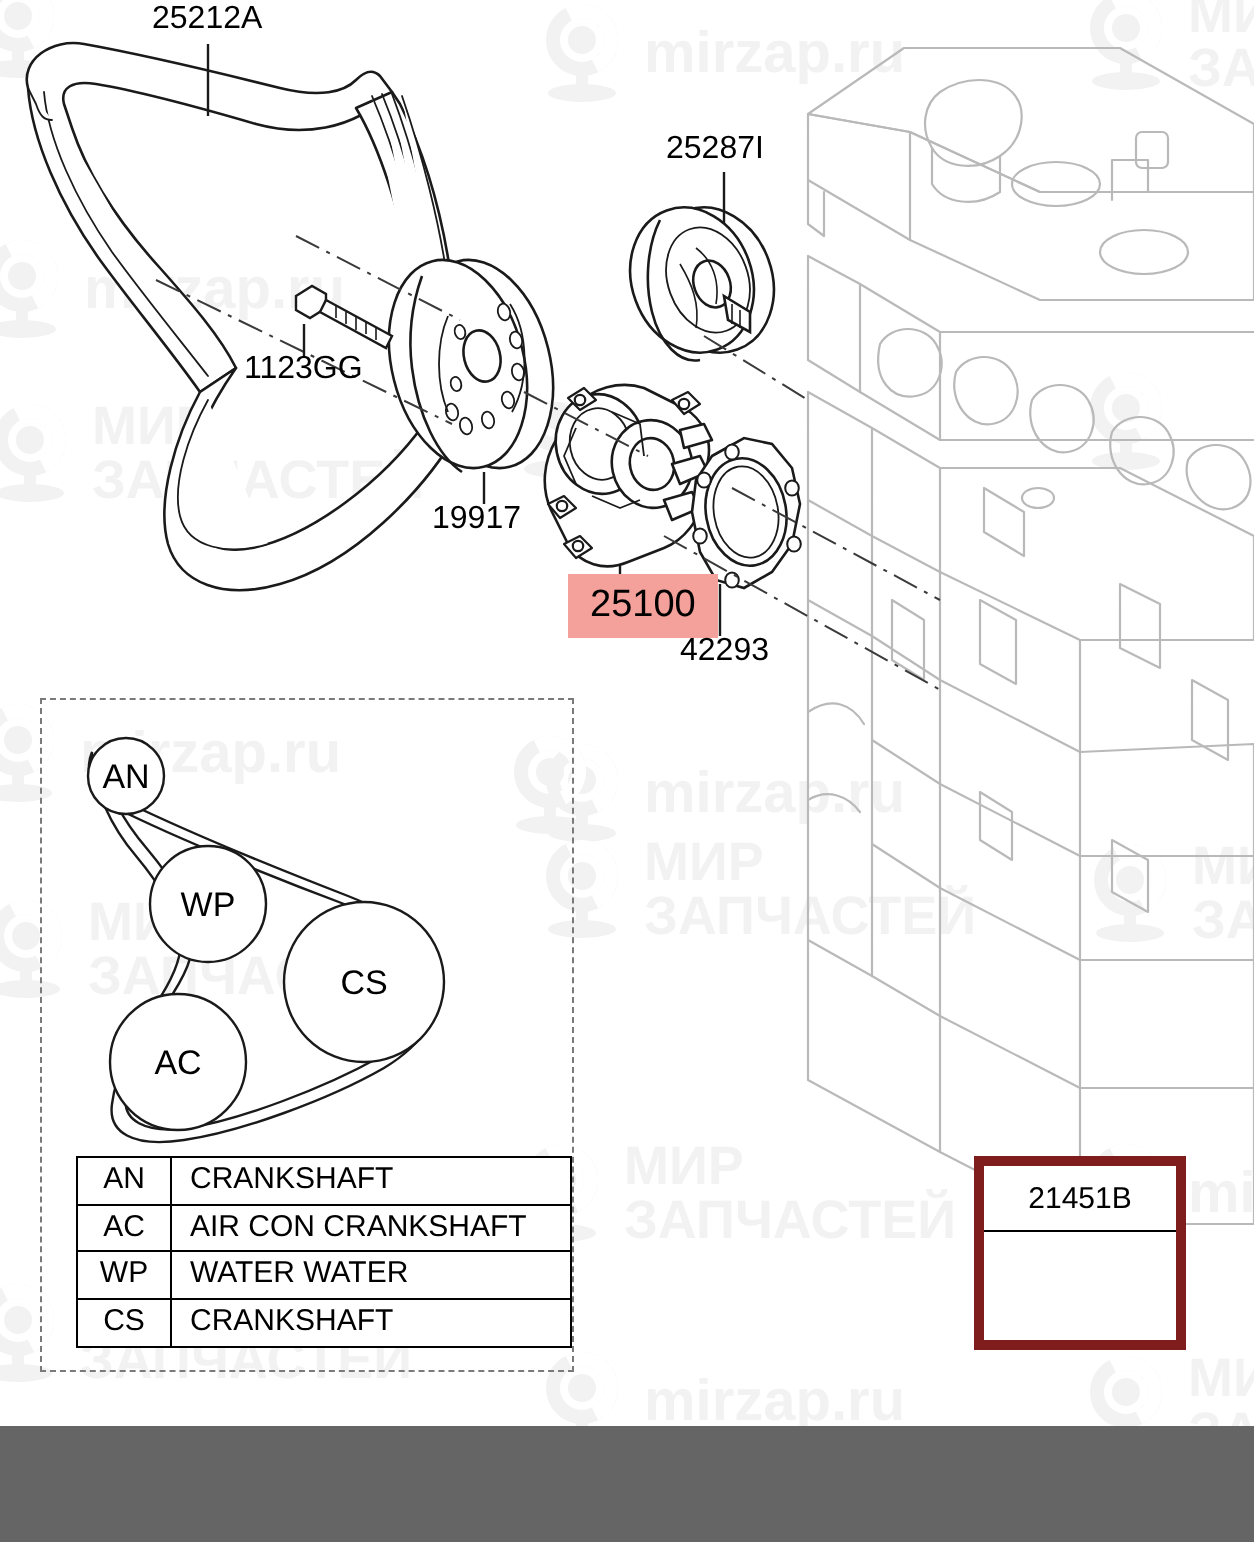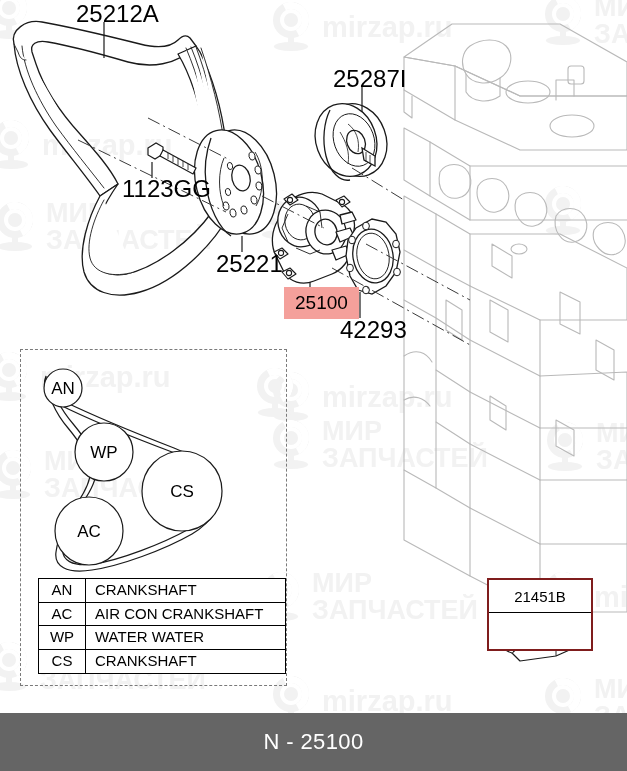--- a/index.html
+++ b/index.html
@@ -100,21 +100,21 @@
     position: absolute;
     left: 0; top: 0;
     width: 627px; height: 771px;
     z-index: 2;
   }
 
   
   .lbl {
     position: absolute;
     z-index: 4;
-    font-size: 24px;
+    font-size: 16px;
     color: #000000;
     white-space: nowrap;
     line-height: 1;
   }
   .lbl-hi {
     position: absolute;
     z-index: 4;
     font-size: 19px;
     color: #000000;
     white-space: nowrap;
@@ -160,22 +160,22 @@
     z-index: 3;
     box-sizing: border-box;
   }
 
   
   .partbox {
     position: absolute;
     left: 487px;
     top: 578px;
     width: 106px;
-    height: 73px;
-    border: 2px solid #7f1d1d;
+    height: 97px;
+    border: 5px solid #7f1d1d;
     background: #ffffff;
     z-index: 4;
     box-sizing: border-box;
   }
   .partbox-head {
     height: 32px;
     border-bottom: 1px solid #000000;
     display: flex;
     align-items: center;
     justify-content: center;
@@ -701,21 +701,21 @@
       <path d="M556,636 L556,656" stroke-width="0.9"></path>
       <path d="M572,640 L556,648" stroke-width="0.9"></path>
     </g>
 
   </svg>
 
   <div class="dashbox"></div>
 
   <div class="lbl" style="left:76px;  top:2px;">25212A</div>
   <div class="lbl" style="left:122px; top:177px;">1123GG</div>
-  <div class="lbl" style="left:216px; top:252px;">25221</div>
+  <div class="lbl" style="left:216px; top:252px;">19917</div>
   <div class="lbl" style="left:333px; top:67px;">25287I</div>
   <div class="lbl-hi" style="left: 284px; top: 287px; background: rgb(244, 160, 155);">25100</div>
   <div class="lbl" style="left:340px; top:318px;">42293</div>
 
   <table class="legend">
     <tbody>
       <tr>
         <td class="code">AN</td>
         <td class="desc">CRANKSHAFT</td>
       </tr>
@@ -733,16 +733,15 @@
       </tr>
     </tbody>
   </table>
 
   <div class="partbox">
     <div class="partbox-head">21451B</div>
     <div class="partbox-body"></div>
   </div>
 
   <div class="footer">
-    <span class="footer-alt">N - 25100</span>
   </div>
 
 </div>
 
 </body></html>

